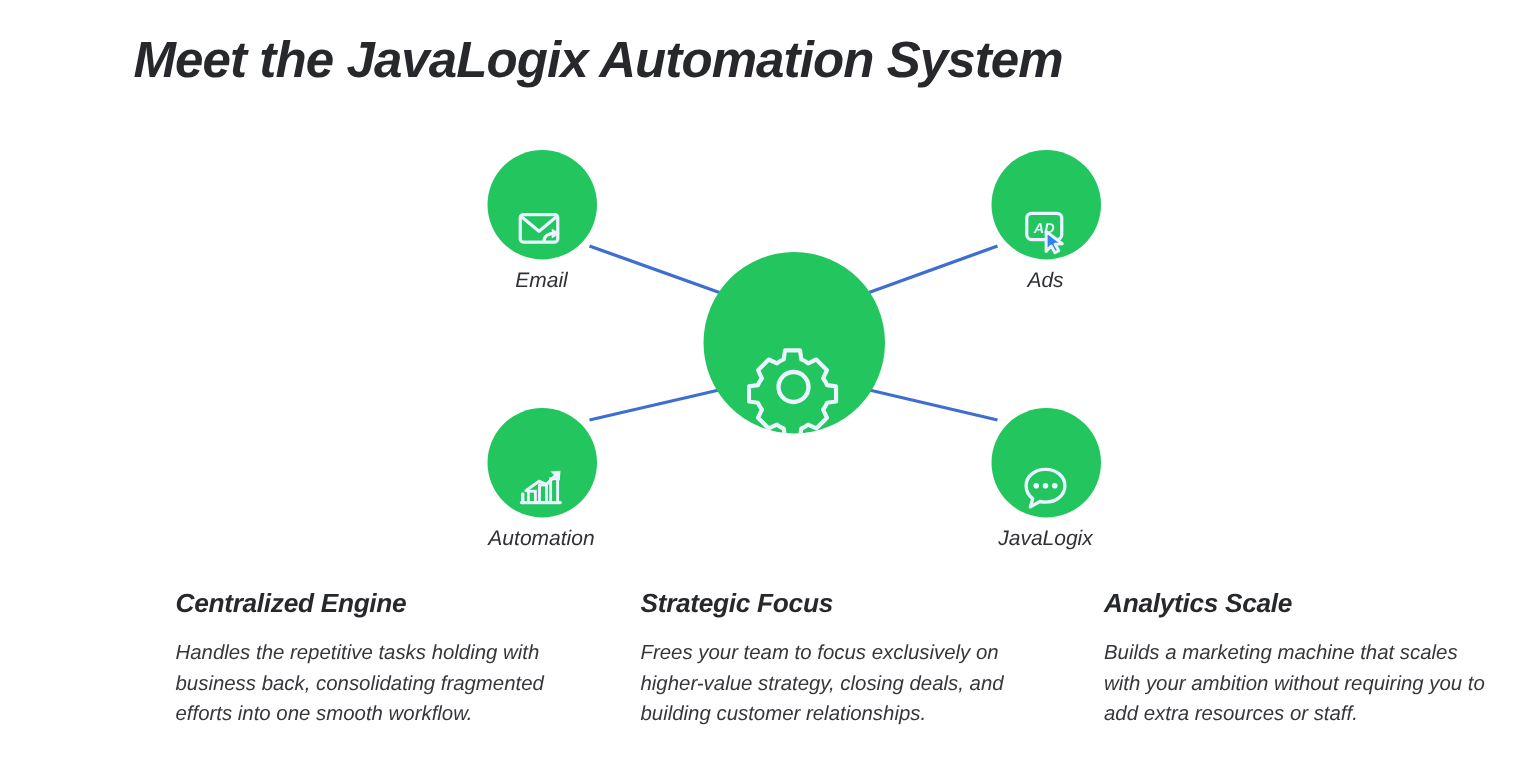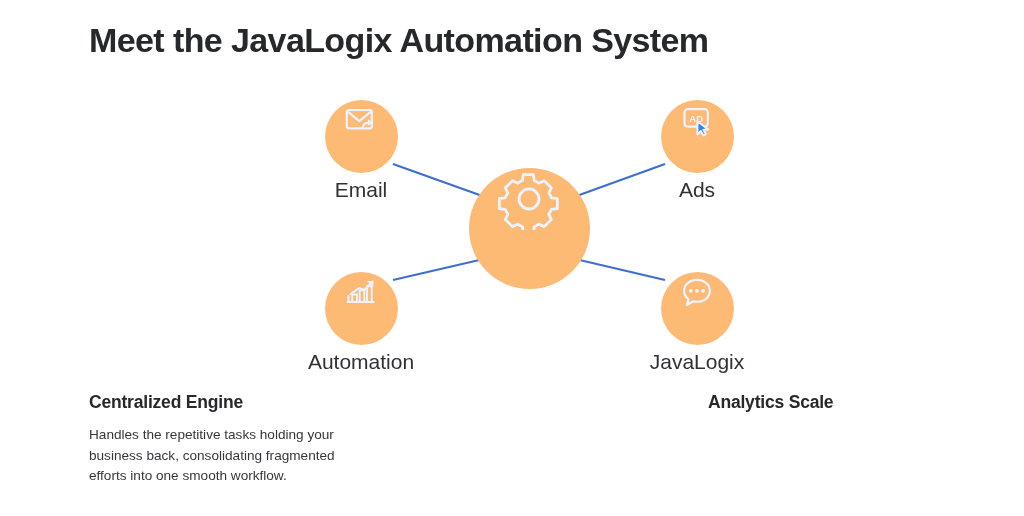--- a/index.html
+++ b/index.html
@@ -14,20 +14,21 @@
     background: #ffffff;
     font-family: "Liberation Sans", sans-serif;
     color: #1f2023;
     position: relative;
   }
 
   .page {
     position: relative;
     width: 812px;
     height: 516px;
+    font-style: italic;
   }
 
   
   .page-title {
     position: absolute;
     left: 89px;
     top: 21px;
     font-size: 34px;
     font-weight: 700;
     letter-spacing: -0.6px;
@@ -54,23 +55,23 @@
 
   .node {
     position: absolute;
     width: 0;
     height: 0;
   }
 
   .node-circle {
     position: absolute;
     border-radius: 50%;
-    background: #fdba74;
+    background: #22c55e;
     display: flex;
-    align-items: flex-start;
+    align-items: flex-end;
     justify-content: center;
   }
 
   .node-spoke .node-circle {
     width: 73px;
     height: 73px;
     left: -36.5px;
     top: -36.5px;
   }
 
@@ -80,21 +81,21 @@
     left: -60.5px;
     top: -60.5px;
   }
 
   .node-label {
     position: absolute;
     left: -90px;
     top: 42px;
     width: 180px;
     text-align: center;
-    font-size: 21px;
+    font-size: 14px;
     font-weight: 400;
     color: #2f3135;
     white-space: nowrap;
   }
 
   .node-spoke .node-icon { width: 40px; height: 40px; }
   .node-hub .node-icon   { width: 62px; height: 62px; }
 
   
   .features {
@@ -102,20 +103,21 @@
     left: 0;
     top: 392px;
     width: 1024px;
     height: 124px;
   }
 
   .feature {
     position: absolute;
     top: 0;
     width: 278px;
+    margin-left: 28px;
   }
 
   .feature-title {
     font-size: 17.5px;
     font-weight: 700;
     color: #26282c;
     letter-spacing: -0.2px;
     margin-bottom: 12px;
     white-space: nowrap;
   }
@@ -210,23 +212,28 @@
       </div>
       <div class="node-label">JavaLogix</div>
     </div>
 
   </div>
 
   <div class="features">
 
     <div class="feature" style="left:89px;">
       <div class="feature-title">Centralized Engine</div>
-      <div class="feature-body">Handles the repetitive tasks holding your business back, consolidating fragmented efforts into one smooth workflow.</div>
-    </div>
-
+      <div class="feature-body">Handles the repetitive tasks holding with business back, consolidating fragmented efforts into one smooth workflow.</div>
+    </div>
+
+    <div class="feature" style="left:399px;">
+      <div class="feature-title">Strategic Focus</div>
+      <div class="feature-body">Frees your team to focus exclusively on higher-value strategy, closing deals, and building customer relationships.</div>
+    </div>
 
     <div class="feature" style="left:708px; width:262px;">
       <div class="feature-title">Analytics Scale</div>
+      <div class="feature-body">Builds a marketing machine that scales with your ambition without requiring you to add extra resources or staff.</div>
     </div>
 
   </div>
 
 </div>
 
 </body></html>

